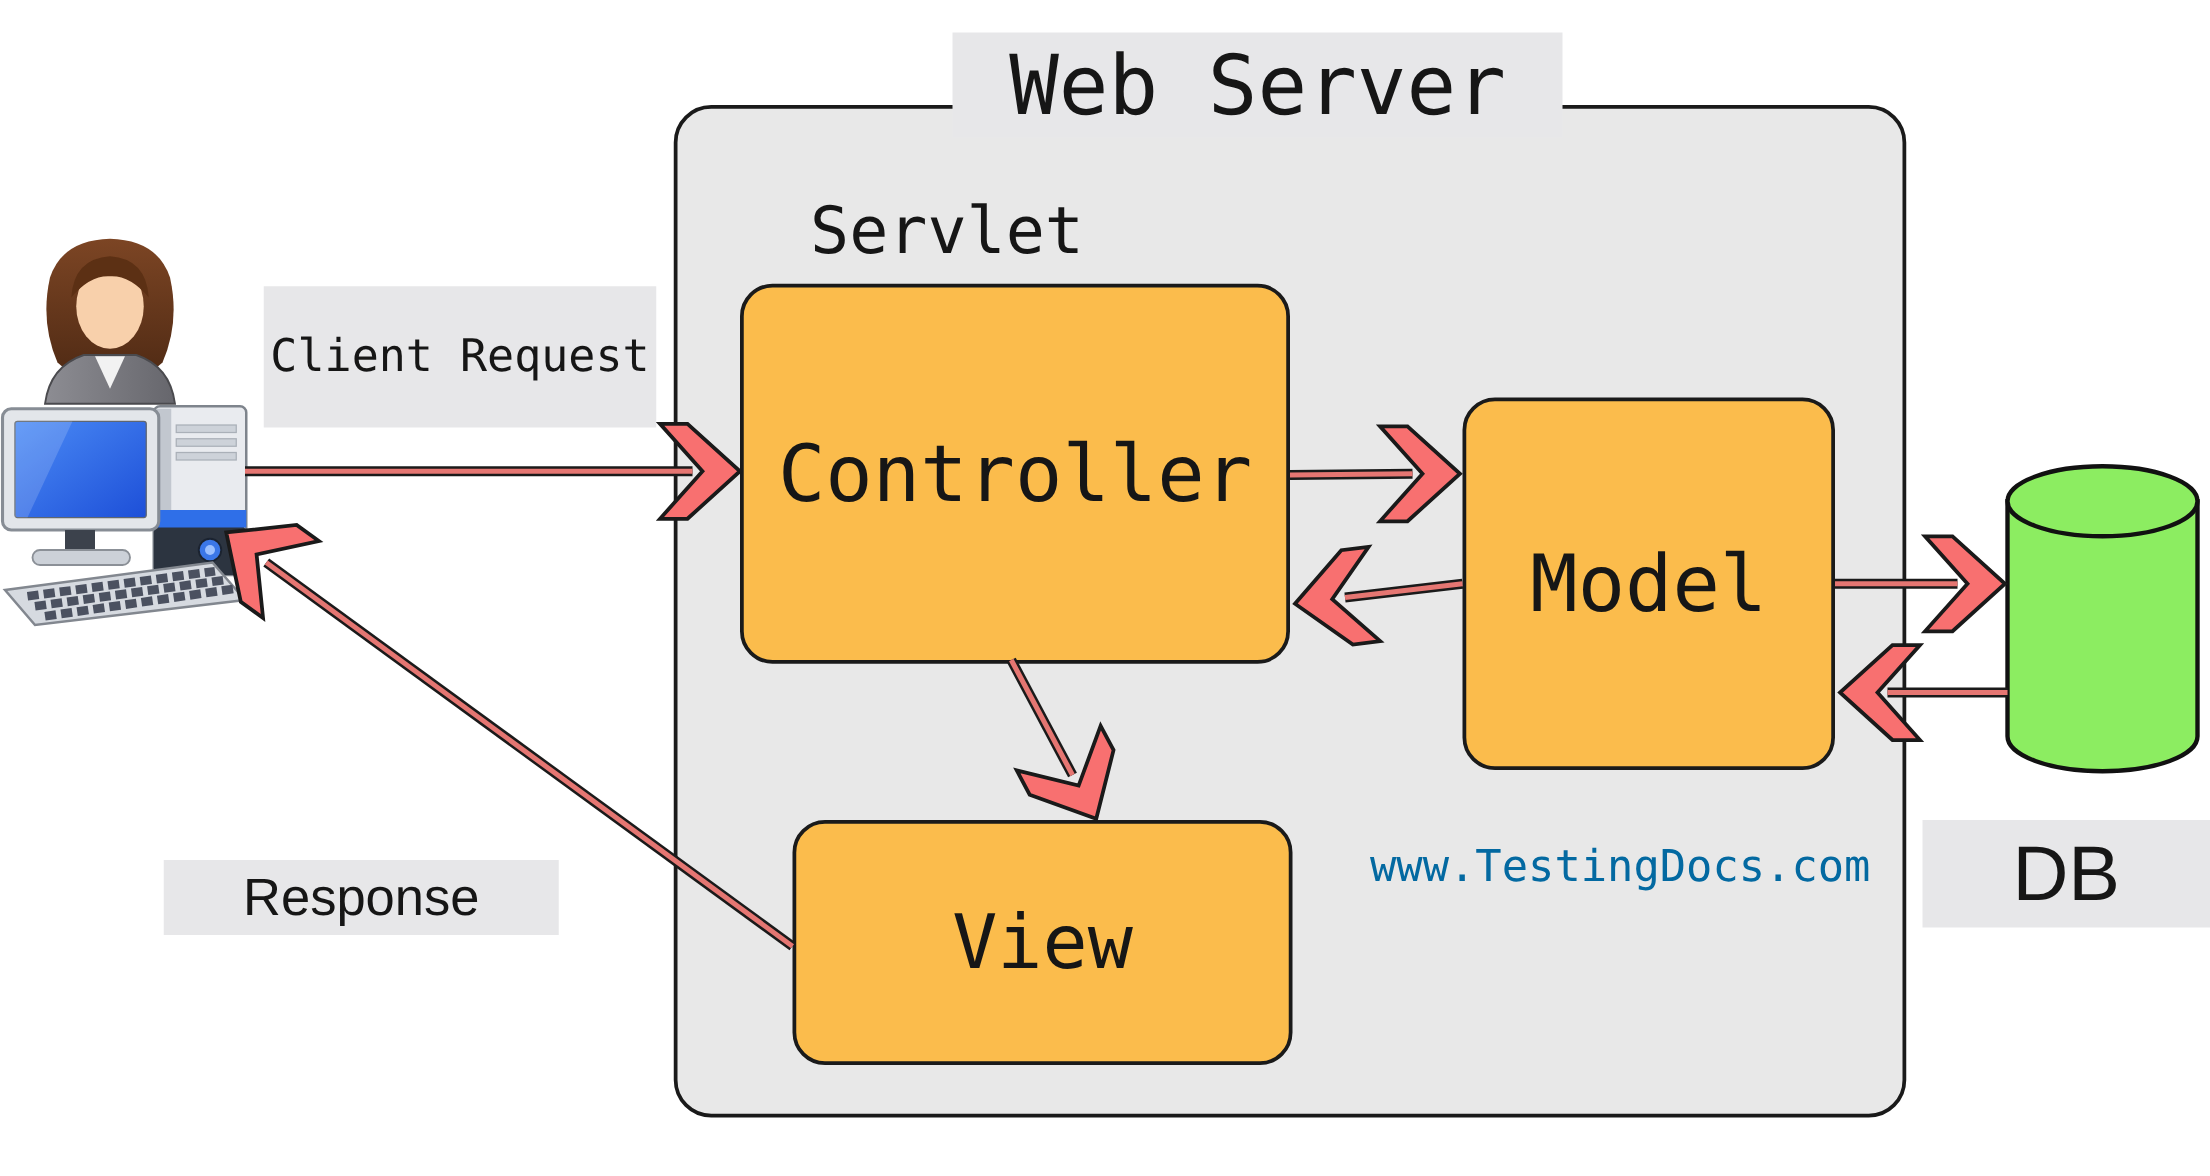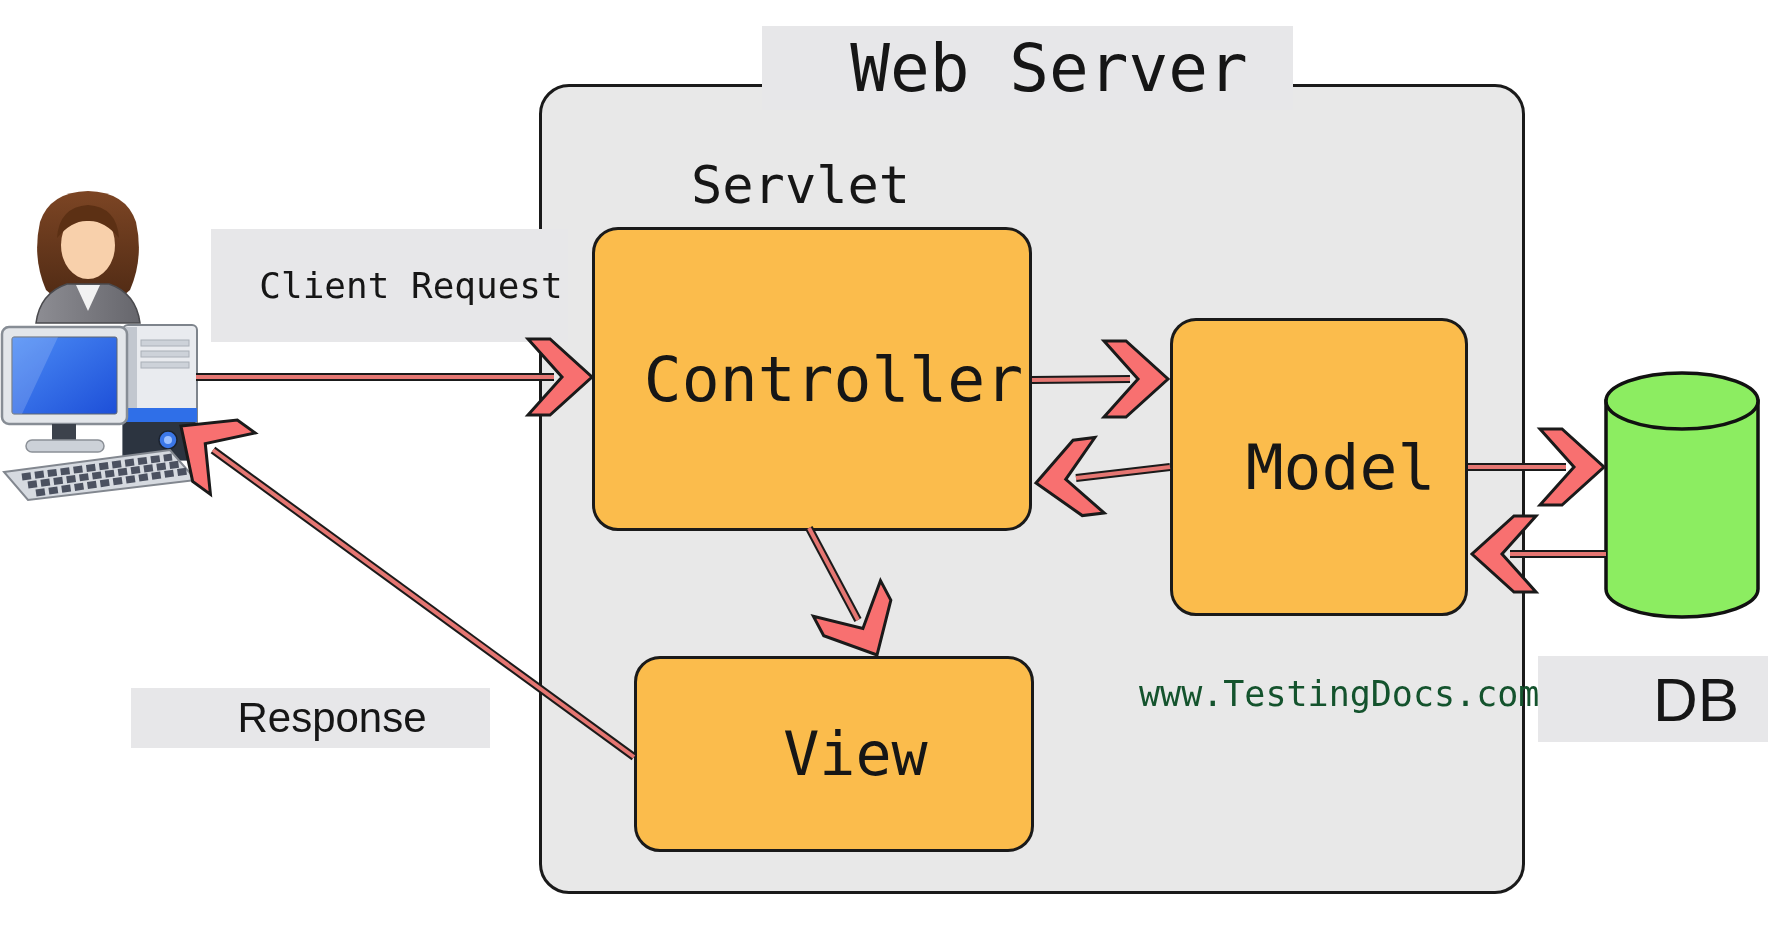--- a/index.html
+++ b/index.html
@@ -2,21 +2,21 @@
 <html><head>
 <meta charset="utf-8">
 <style>
   html,body { margin:0; padding:0; background:#ffffff; }
   #canvas {
     position:relative; width:1768px; height:941px;
     background:#ffffff; overflow:hidden;
     font-family:"DejaVu Sans Mono", monospace;
     color:#161616;
   }
-  .abs { position:absolute;padding-left:43px; }
+  .abs { position:absolute; }
   
   .server-box {
     left:539px; top:84px; width:986px; height:810px;
     background:#e8e8e8; border:3px solid #1a1a1a; border-radius:30px;
     box-sizing:border-box; z-index:1;
   }
   
   .chip {
     background:#e7e7e9; display:flex; align-items:center; justify-content:center;
     z-index:2; white-space:nowrap;
@@ -35,21 +35,21 @@
   .node {
     background:#fbbc4c; border:3px solid #1a1a1a; border-radius:26px;
     box-sizing:border-box; display:flex; align-items:center; justify-content:center;
     z-index:2; white-space:nowrap;
   }
   .node-controller { left:592px;  top:227px; width:440px; height:304px; font-size:63px; }
   .node-model      { left:1170px; top:318px; width:298px; height:298px; font-size:63px; }
   .node-view       { left:634px;  top:656px; width:400px; height:196px; font-size:60px; }
   .watermark {
     left:1096px; top:672px; width:402px; height:44px; font-size:35px;
-    color:#14532d; display:flex; align-items:center; z-index:2;
+    color:#0369a1; display:flex; align-items:center; z-index:2;
   }
   svg.gfx { position:absolute; left:0; top:0; z-index:3; pointer-events:none; }
 </style>
 </head>
 <body>
 
 <div id="canvas">
 
   <div class="abs server-box"></div>
 

